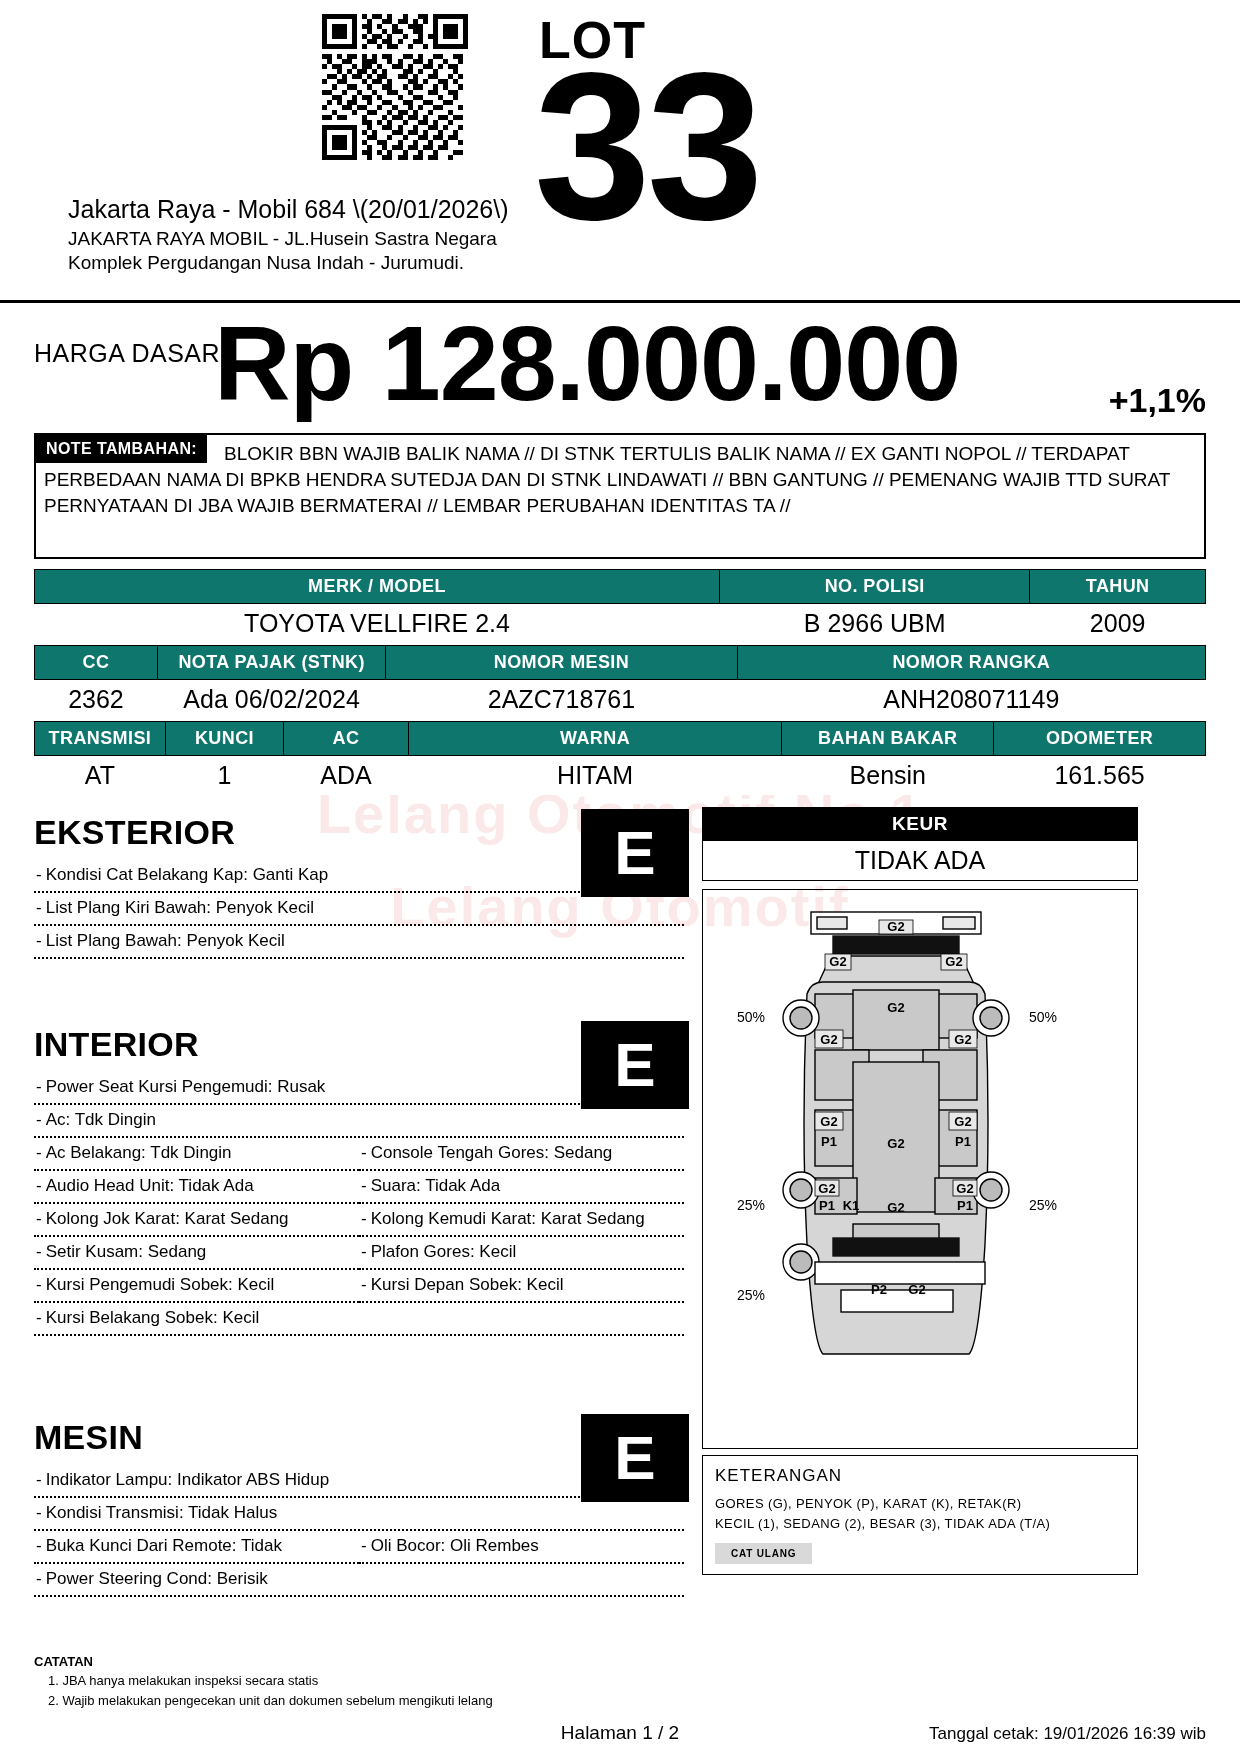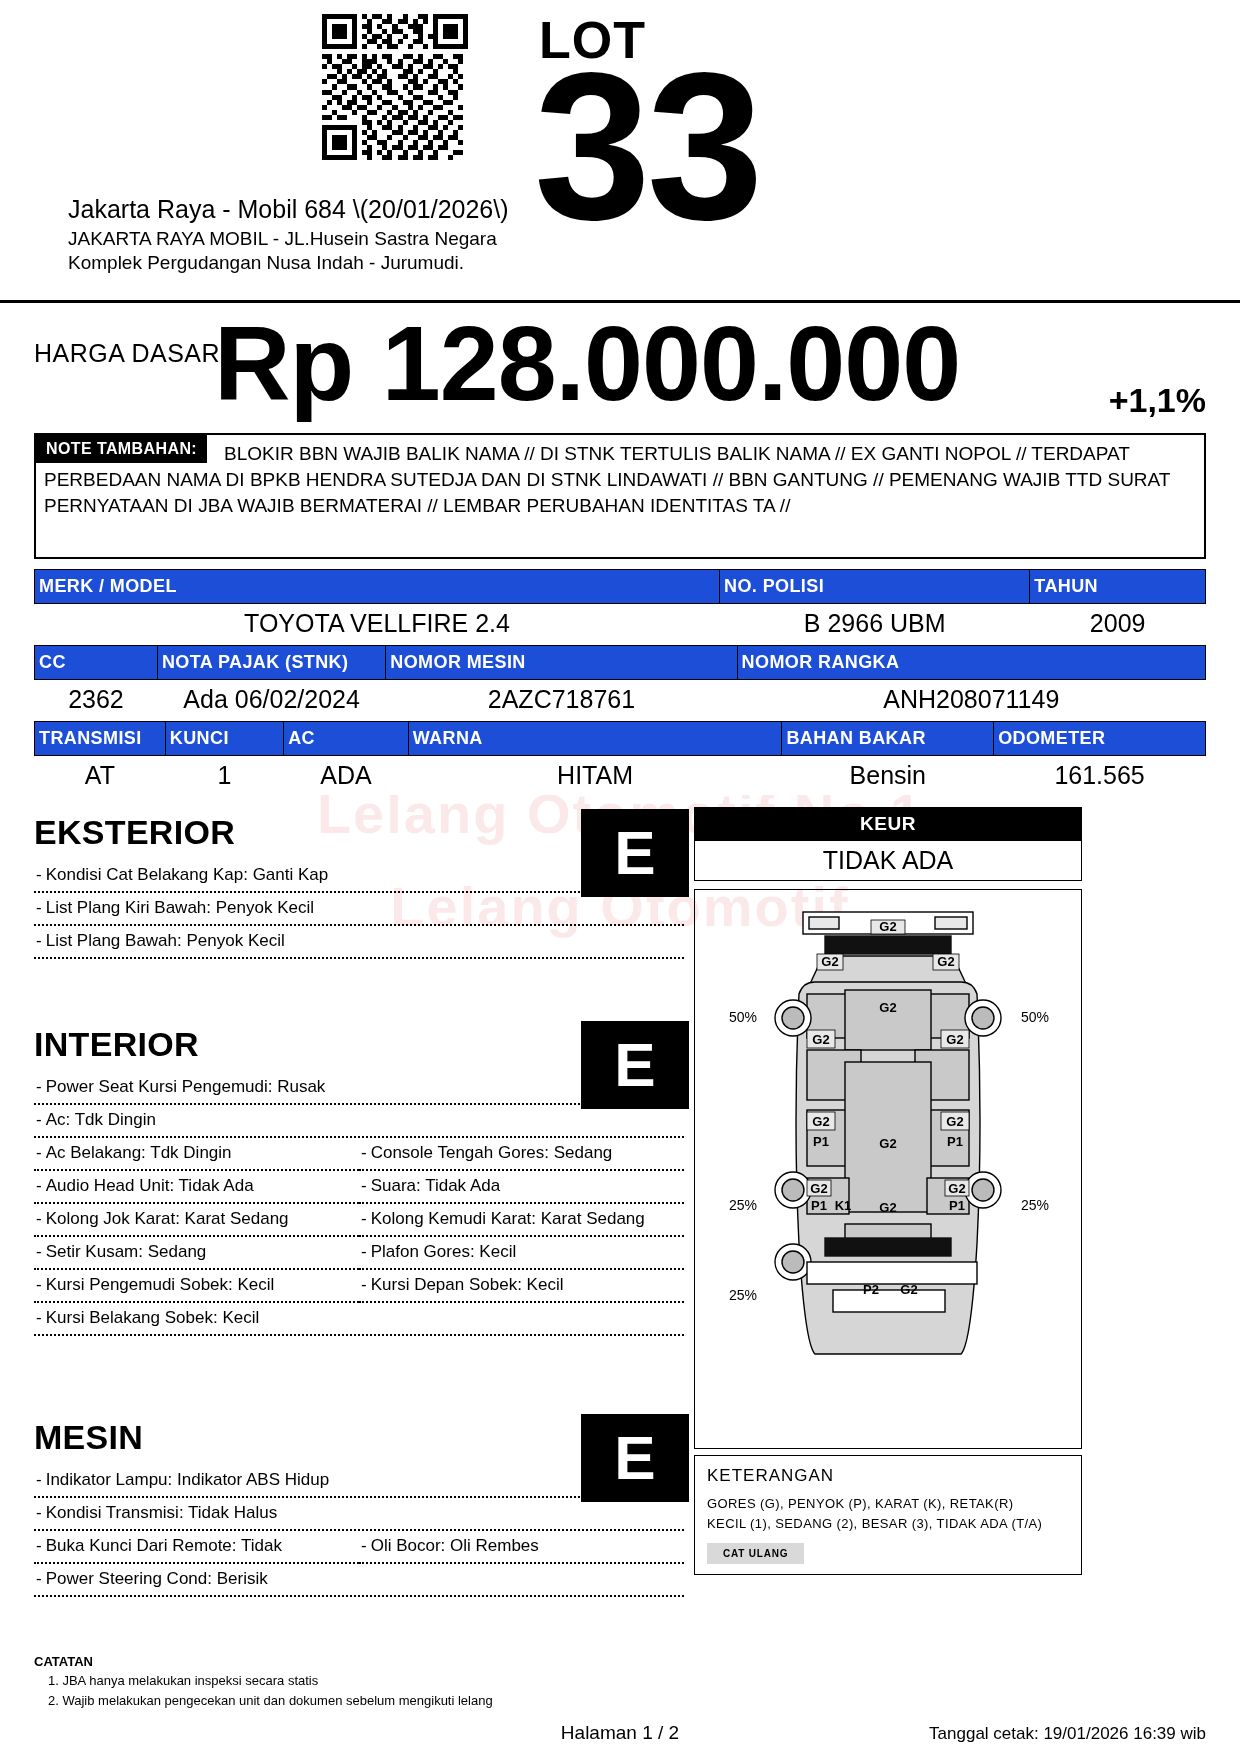--- a/index.html
+++ b/index.html
@@ -62,35 +62,35 @@
     padding:5px 10px; letter-spacing:.4px;
   }
   .note-text {
     font-size:19px; line-height:1.38; padding:6px 8px 6px 8px;
     text-indent:180px;
   }
 
   
   .spec { width:100%; border-collapse:collapse; table-layout:fixed; }
   .spec th {
-    background:#1d4ed8; color:#fff; font-size:18px; font-weight:700;
-    padding:6px 4px; text-align:left; letter-spacing:.4px;
+    background:#0f766e; color:#fff; font-size:18px; font-weight:700;
+    padding:6px 4px; text-align:center; letter-spacing:.4px;
     border:1px solid #000;
   }
   .spec td {
     font-size:25px; text-align:center; padding:5px 4px;
     border:1px solid #fff; background:#fff;
   }
   .spec tr.valrow td { border:0; }
   .spec-wrap { margin-bottom:2px; }
 
   
   .body-cols { display:flex; gap:10px; margin-top:12px; }
   .col-left { width:650px; }
-  .col-right { width:388px; }
+  .col-right { width:436px;margin-left:8px; }
 
   .sect { position:relative; margin-bottom:6px; }
   .sect-head { display:flex; align-items:flex-start; }
   .sect-title { font-size:34px; font-weight:700; letter-spacing:.3px; flex:1; }
   .grade {
     width:108px; height:88px; background:#000; color:#fff;
     font-size:62px; font-weight:700; line-height:88px; text-align:center;
     position:absolute; right:-5px; top:-4px;
   }
   .sect-body { margin-top:8px; }

